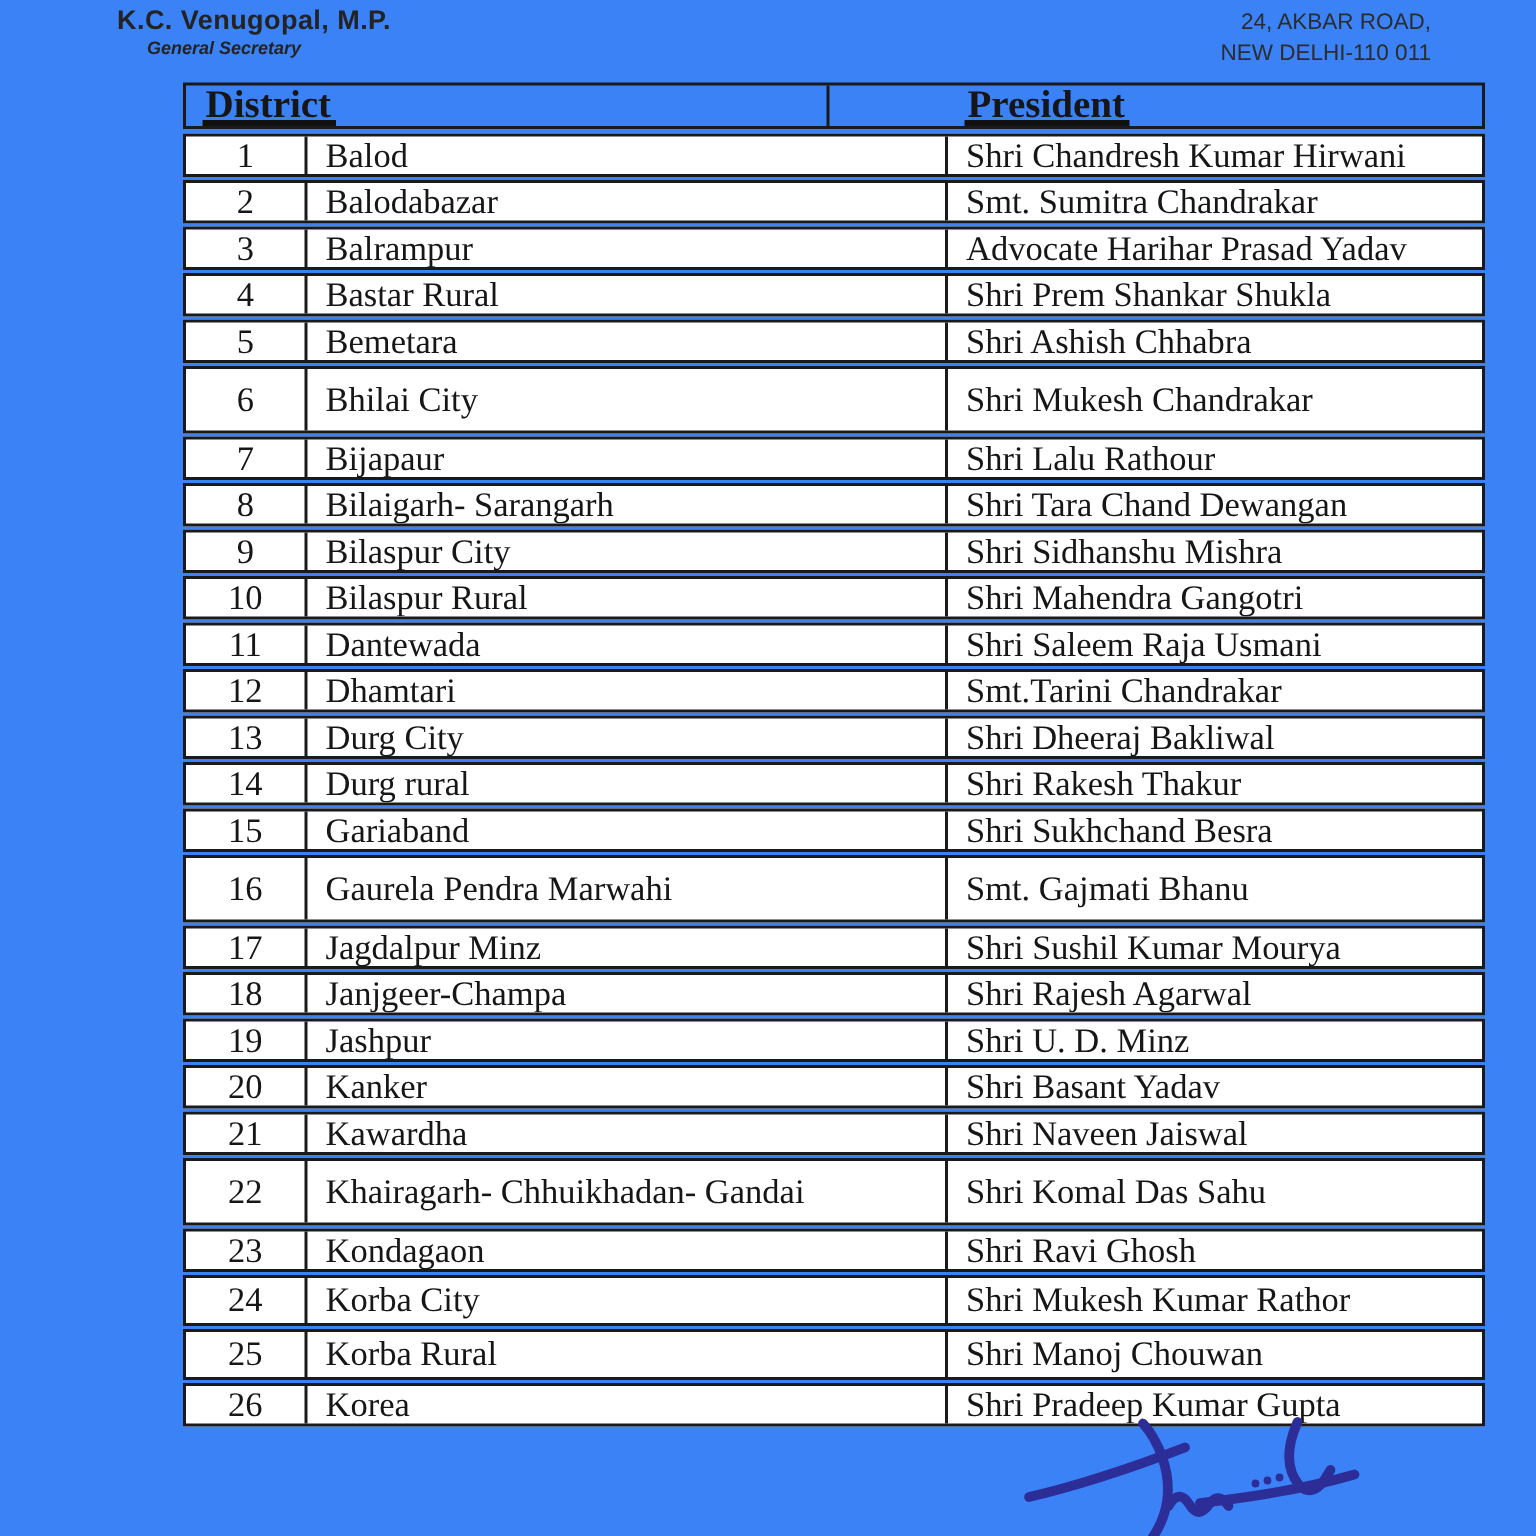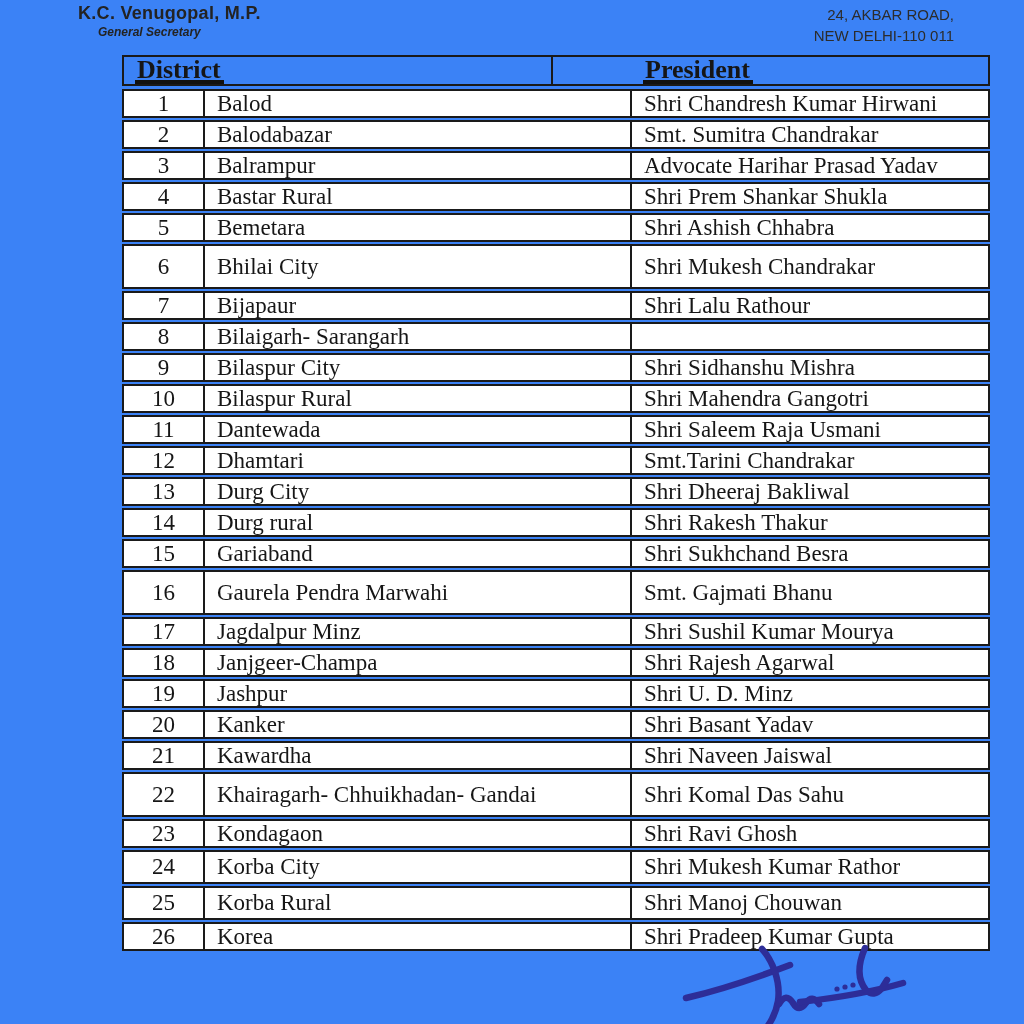--- a/index.html
+++ b/index.html
@@ -123,20 +123,21 @@
       <div class="cell president">Shri Mukesh Chandrakar</div>
     </div>
         <div class="trow">
       <div class="cell num">7</div>
       <div class="cell district">Bijapaur</div>
       <div class="cell president">Shri Lalu Rathour</div>
     </div>
         <div class="trow">
       <div class="cell num">8</div>
       <div class="cell district">Bilaigarh- Sarangarh</div>
+      <div class="cell president">Shri Tara Chand Dewangan</div>
     </div>
         <div class="trow">
       <div class="cell num">9</div>
       <div class="cell district">Bilaspur City</div>
       <div class="cell president">Shri Sidhanshu Mishra</div>
     </div>
         <div class="trow">
       <div class="cell num">10</div>
       <div class="cell district">Bilaspur Rural</div>
       <div class="cell president">Shri Mahendra Gangotri</div>

